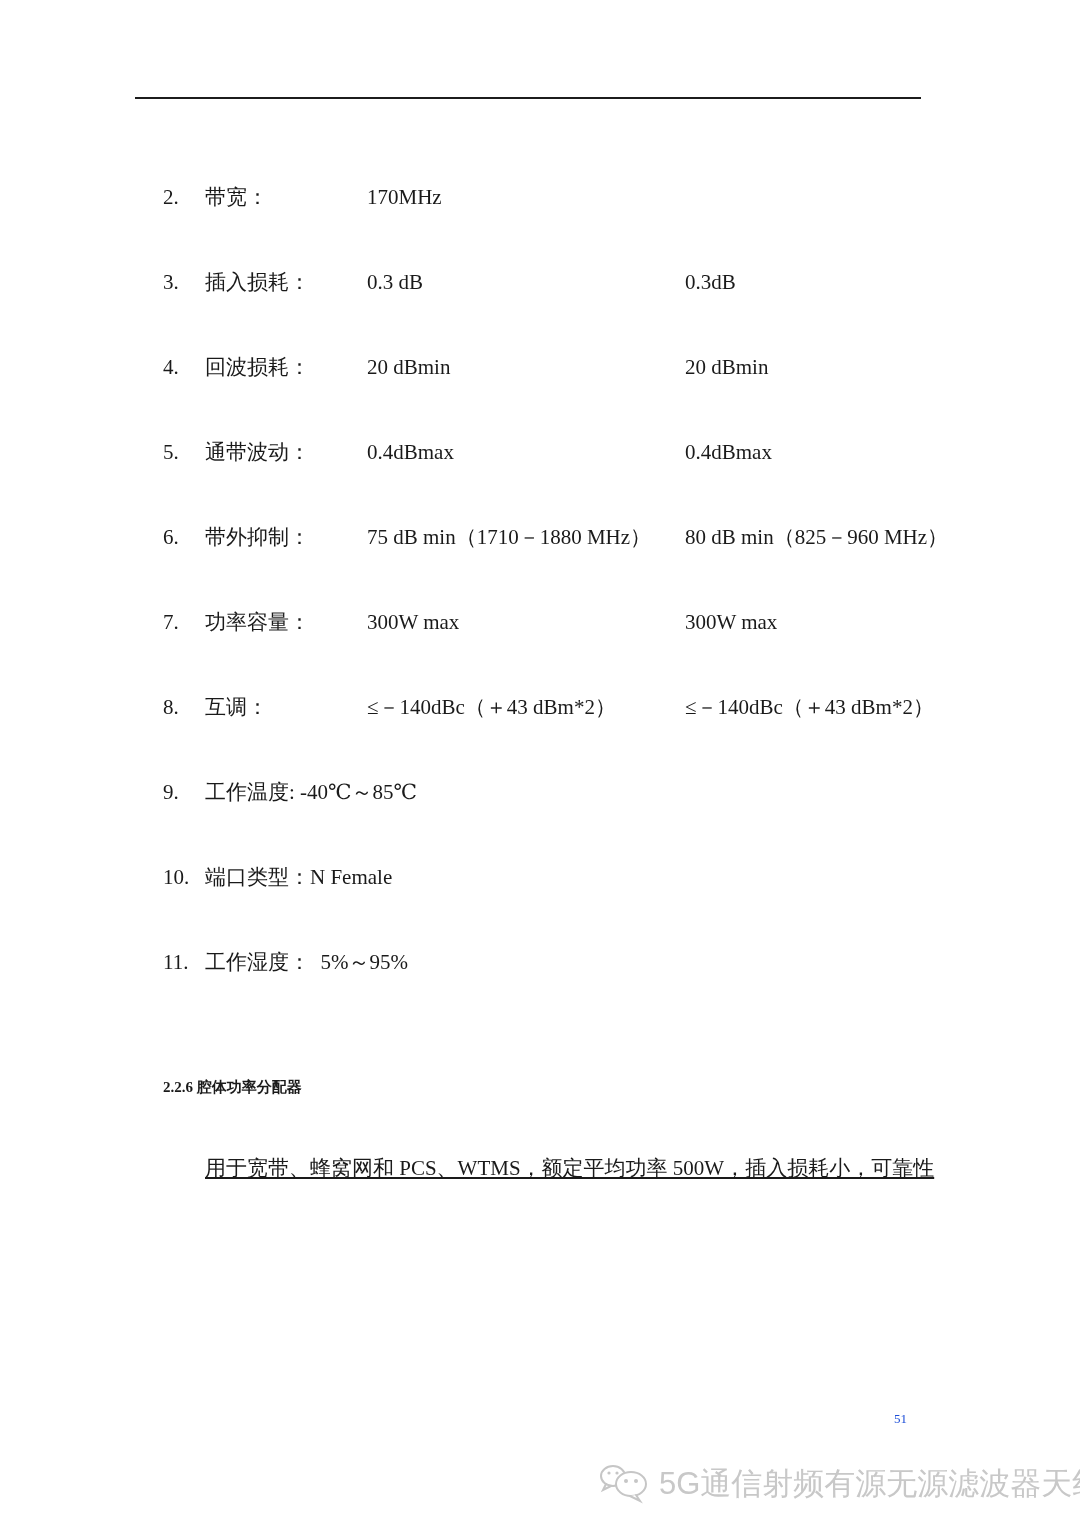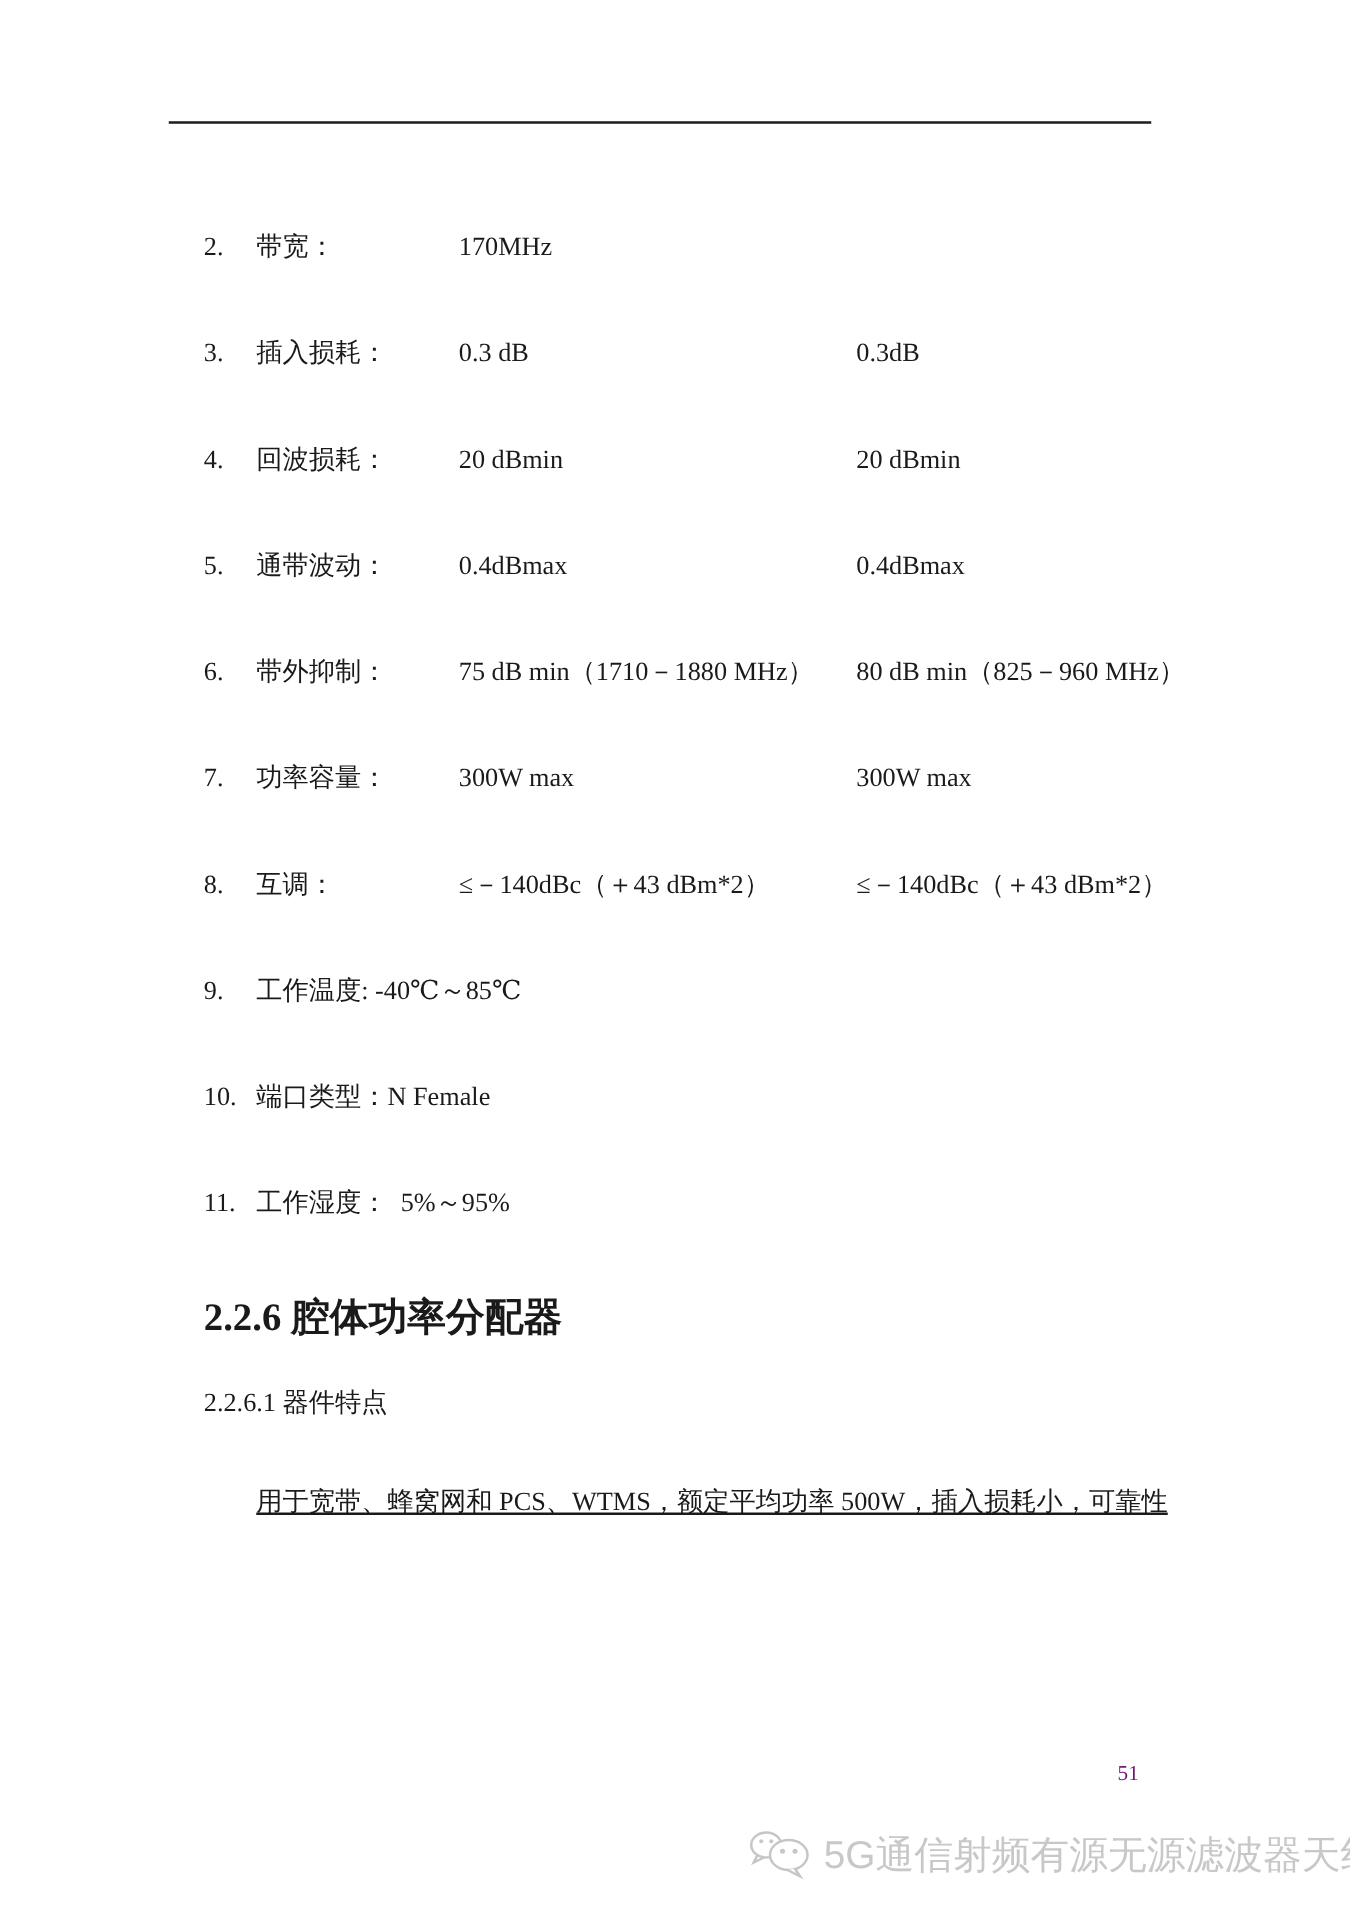--- a/index.html
+++ b/index.html
@@ -38,22 +38,22 @@
     height: 22px;
     margin-bottom: 63px;
     white-space: pre;
   }
   .spec-row .num   { min-width: 42px;  }
   .spec-row .label { min-width: 162px; }
   .spec-row .val1  { min-width: 318px; }
   .spec-row span:empty { display: none; }
 
   .section-heading {
-    margin-top: 68px;
-    font-size: 31px;
+    margin-top: 101px;
+    font-size: 15px;
     line-height: 26px;
     font-weight: bold;
     white-space: pre;
   }
   .subsection-heading {
     margin-top: 44px;
     font-size: 21px;
     line-height: 22px;
     white-space: pre;
   }
@@ -63,23 +63,23 @@
     font-size: 21px;
     line-height: 46px;
     text-decoration: underline;
   }
   .paragraph .line1 { text-indent: 42px; }
 
   .page-number {
     position: absolute;
     left: 894px;
     top: 1410px;
-    font-size: 17px;
+    font-size: 13px;
     line-height: 18px;
-    color: #701a75;
+    color: #1d4ed8;
   }
   .watermark {
     position: absolute;
     left: 598px;
     top: 1462px;
     display: flex;
     align-items: center;
     gap: 5px;
     color: #c8c8c8;
     font-size: 31px;
@@ -163,21 +163,20 @@
 
     <div class="spec-row">
       <span class="num">11.</span>
       <span class="label">工作湿度：  5%～95%</span>
       
       
     </div>
 
     <div class="section-heading">2.2.6 腔体功率分配器</div>
 
-    <div class="subsection-heading">2.2.6.1 器件特点</div>
 
     <div class="paragraph">
       <div class="line1">用于宽带、蜂窝网和 PCS、WTMS，额定平均功率 500W，插入损耗小，可靠性</div>
     </div>
 
   </div>
 
   <div class="page-number">51</div>
 
   <div class="watermark">

